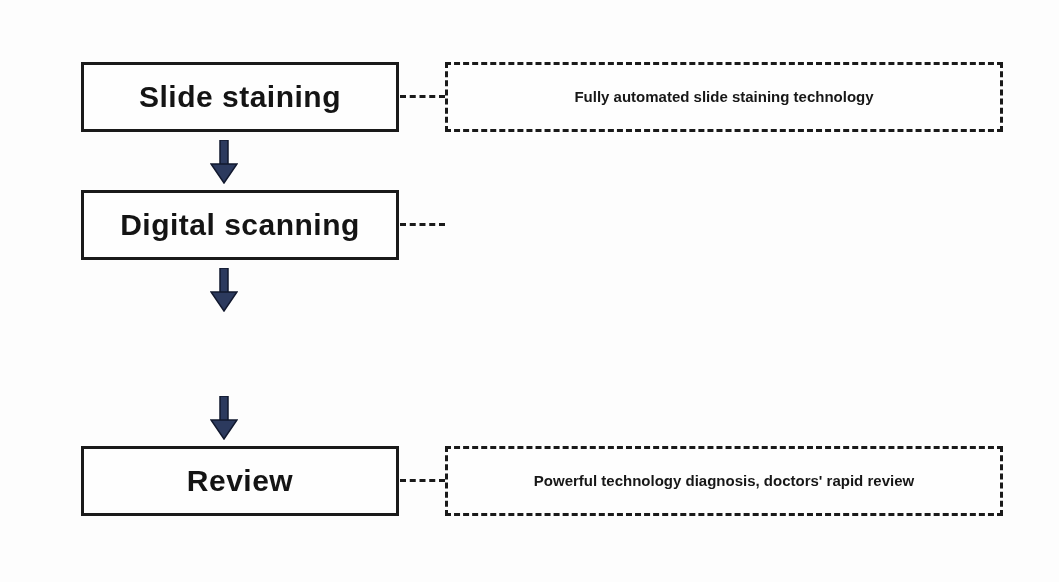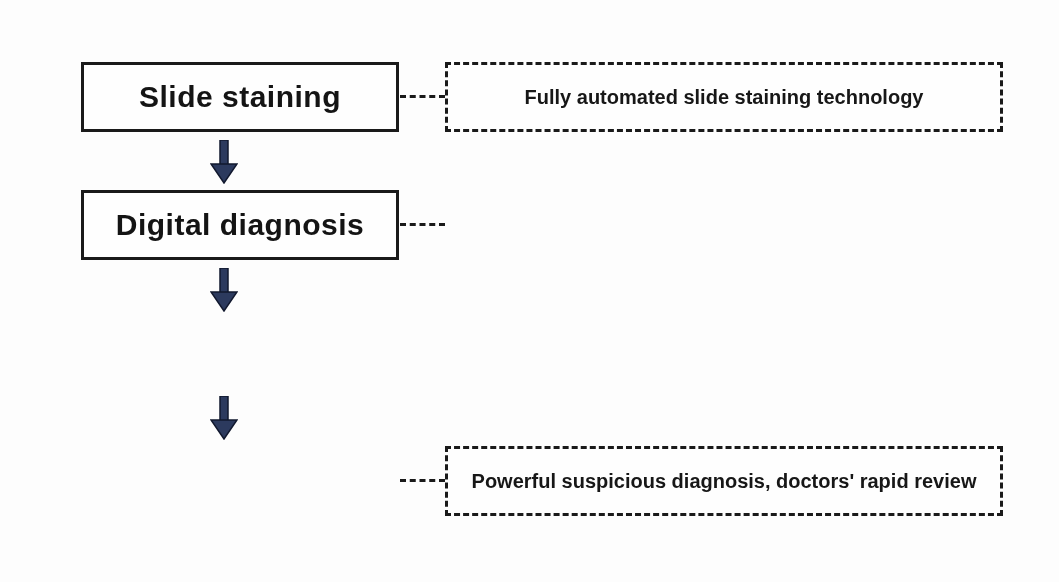--- a/index.html
+++ b/index.html
@@ -46,21 +46,21 @@
     width: 558px;
     height: 70px;
     border: 3px dashed #1a1a1a;
     background: #fefefe;
     display: flex;
     align-items: center;
     justify-content: center;
     text-align: center;
   }
   .desc-text {
-    font-size: 20px;
+    font-size: 15px;
     font-weight: 600;
     color: #171717;
     line-height: 1.3;
     white-space: pre-line;
   }
   .arrow {
     position: absolute;
     left: 210px;
     width: 28px;
     height: 44px;
@@ -81,36 +81,39 @@
     </div>
   </div>
 
   <svg class="arrow" style="top:140px" viewBox="0 0 28 44">
     <rect x="10" y="0" width="8" height="25" fill="#2c3a5e" stroke="#11182e" stroke-width="1.5"></rect>
     <polygon points="1,24 27,24 14,43" fill="#2c3a5e" stroke="#11182e" stroke-width="1.5"></polygon>
   </svg>
 
   <div class="row" style="top:190px">
     <div class="step-box">
-      <span class="step-label">Digital diagnosis</span>
+      <span class="step-label">Digital scanning</span>
     </div>
     <div class="connector"></div>
   </div>
 
   <svg class="arrow" style="top:268px" viewBox="0 0 28 44">
     <rect x="10" y="0" width="8" height="25" fill="#2c3a5e" stroke="#11182e" stroke-width="1.5"></rect>
     <polygon points="1,24 27,24 14,43" fill="#2c3a5e" stroke="#11182e" stroke-width="1.5"></polygon>
   </svg>
 
 
   <svg class="arrow" style="top:396px" viewBox="0 0 28 44">
     <rect x="10" y="0" width="8" height="25" fill="#2c3a5e" stroke="#11182e" stroke-width="1.5"></rect>
     <polygon points="1,24 27,24 14,43" fill="#2c3a5e" stroke="#11182e" stroke-width="1.5"></polygon>
   </svg>
 
   <div class="row" style="top:446px">
+    <div class="step-box">
+      <span class="step-label">Review</span>
+    </div>
     <div class="connector"></div>
     <div class="desc-box">
-      <span class="desc-text">Powerful suspicious diagnosis, doctors' rapid review</span>
+      <span class="desc-text">Powerful technology diagnosis, doctors' rapid review</span>
     </div>
   </div>
 
 </div>
 
 </body></html>

